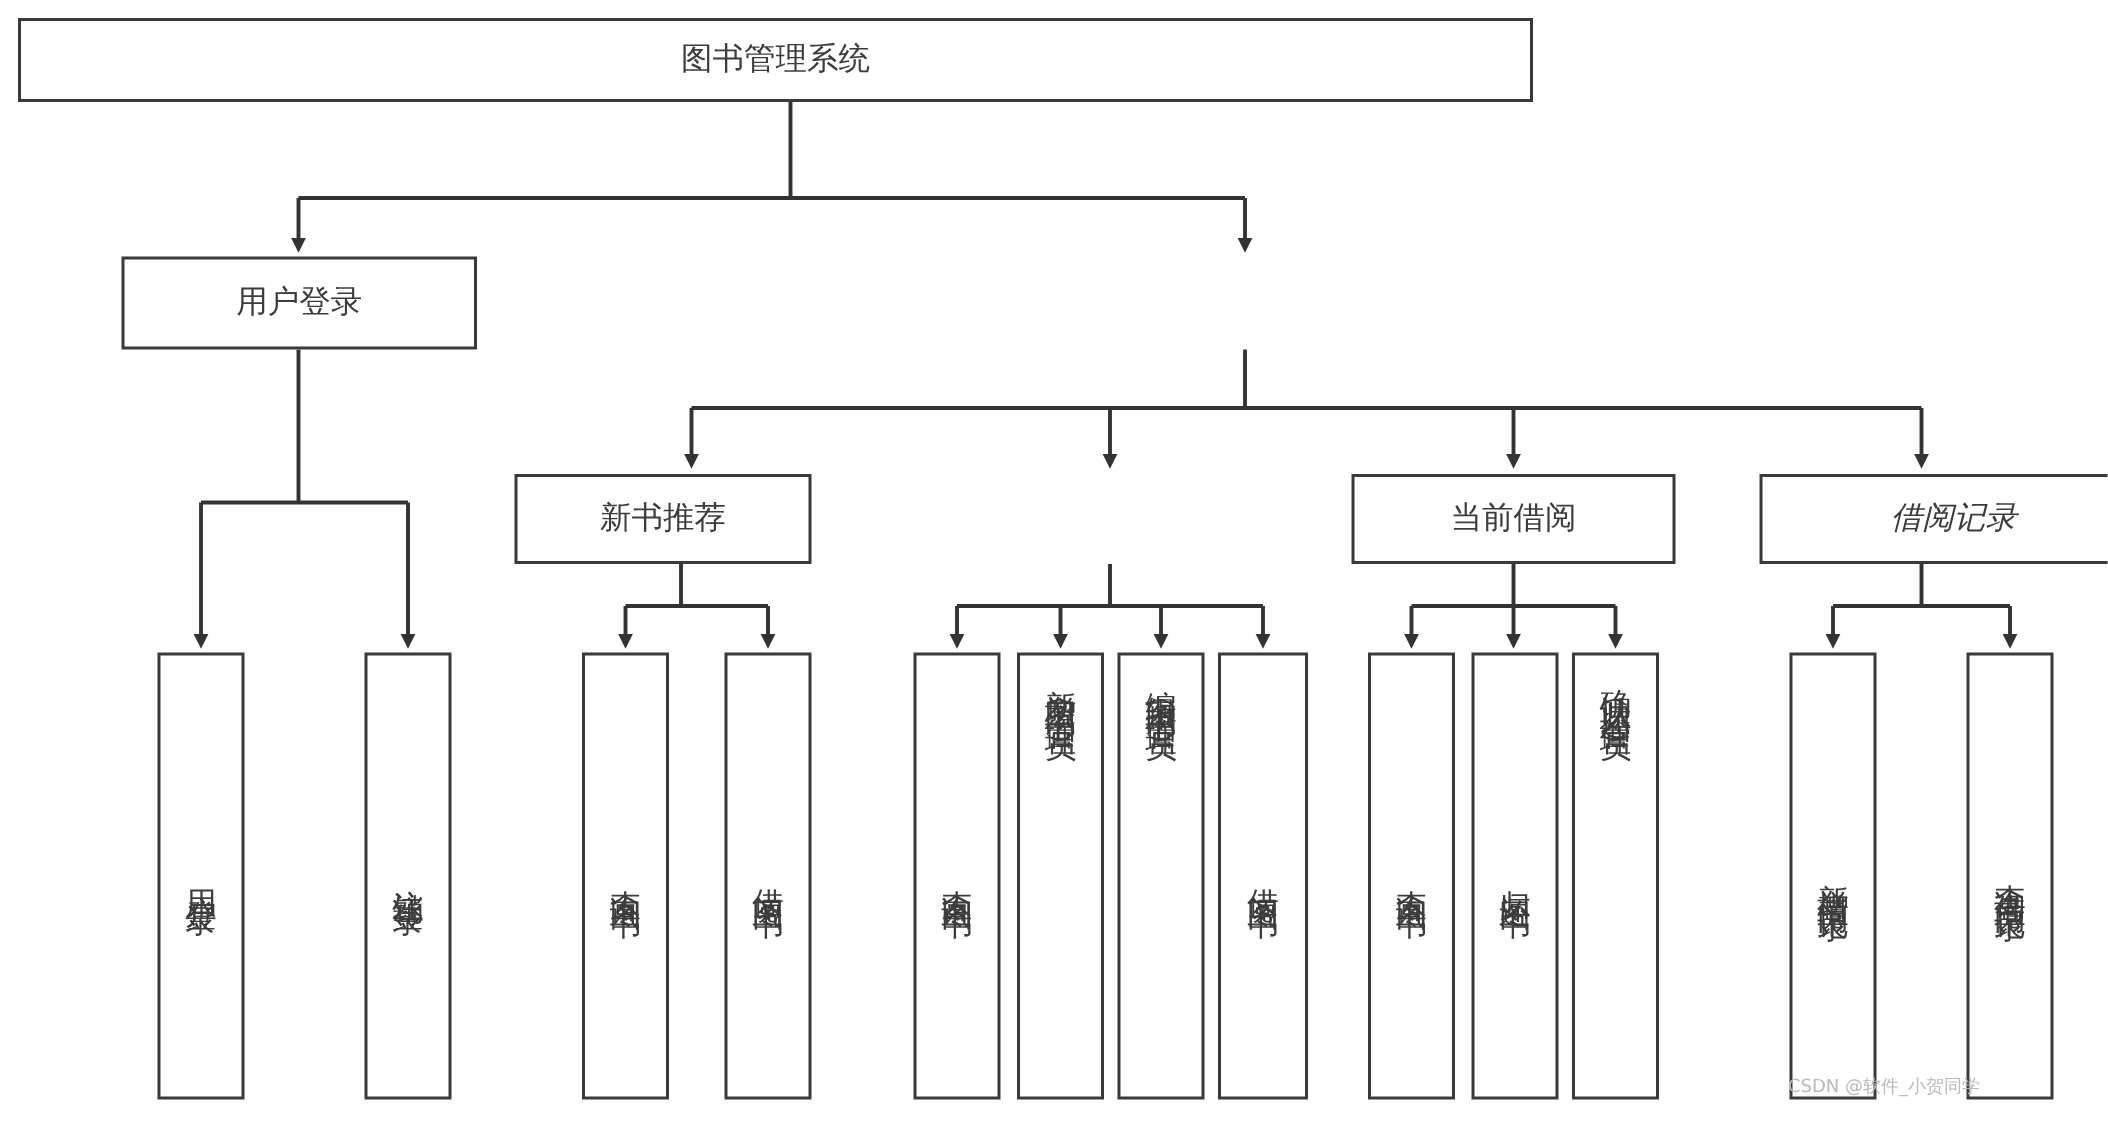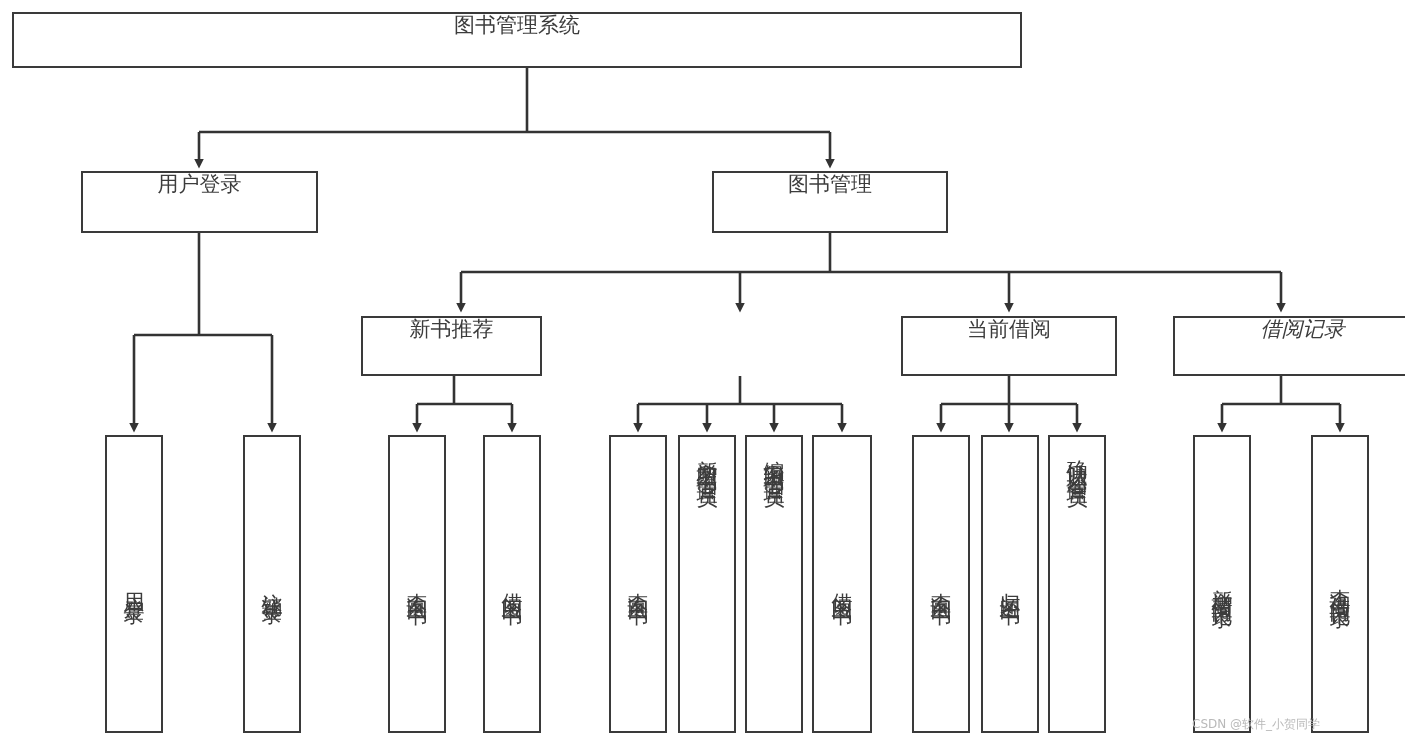--- a/index.html
+++ b/index.html
@@ -2,21 +2,21 @@
 <html><head>
 <meta charset="utf-8">
 <style>
   html,body{margin:0;padding:0;background:#ffffff;}
   body{width:1405px;height:747px;overflow:hidden;
        font-family:"DejaVu Sans","Liberation Sans",sans-serif;}
   #diagram-root{position:relative;width:1405px;height:747px;background:#fff;}
 
   .node{position:absolute;box-sizing:border-box;background:#ffffff;
         border:2px solid #3a3a3a;display:flex;overflow:hidden;}
-  .node-h{align-items:flex-start;justify-content:center;}
+  .node-h{align-items:center;justify-content:center;}
   .node-h .node-label{font-size:21px;color:#3c3c3c;line-height:1.1;white-space:nowrap;}
 
   .node-v{justify-content:center;}
   .node-v.mid{align-items:center;}
   .node-v.top{align-items:flex-start;}
   .node-v .node-label{writing-mode:vertical-rl;text-orientation:upright;
         font-size:21px;color:#3c3c3c;letter-spacing:4px;line-height:1.15;
         padding:6px 0;}
 
   .conn{position:absolute;pointer-events:none;left:0;top:0;}
@@ -77,25 +77,22 @@
     </g>
   </svg>
 
   <div class="node node-h" style="left:12px;top:12px;width:1010px;height:56px;">
     <span class="node-label">图书管理系统</span>
   </div>
 
   <div class="node node-h" style="left:81px;top:171px;width:237px;height:62px;">
     <span class="node-label">用户登录</span>
   </div>
-  <div class="node node-h" style="left:712px;top:171px;width:236px;height:62px;">
-    <span class="node-label">图书管理</span>
-  </div>
 
-  <div class="node node-h" style="left:361px;top:316px;width:181px;height:60px;">
+  <div class="node node-h" style="left:343px;top:316px;width:198px;height:60px;">
     <span class="node-label">新书推荐</span>
   </div>
   <div class="node node-h" style="left:901px;top:316px;width:216px;height:60px;font-family:Liberation Serif, serif;">
     <span class="node-label">当前借阅</span>
   </div>
   <div class="node node-h" style="left:1173px;top:316px;width:259px;height:60px;font-style:italic;">
     <span class="node-label">借阅记录</span>
   </div>
 
   <div class="node node-v mid" style="left:105px;top:435px;width:58px;height:298px;">

